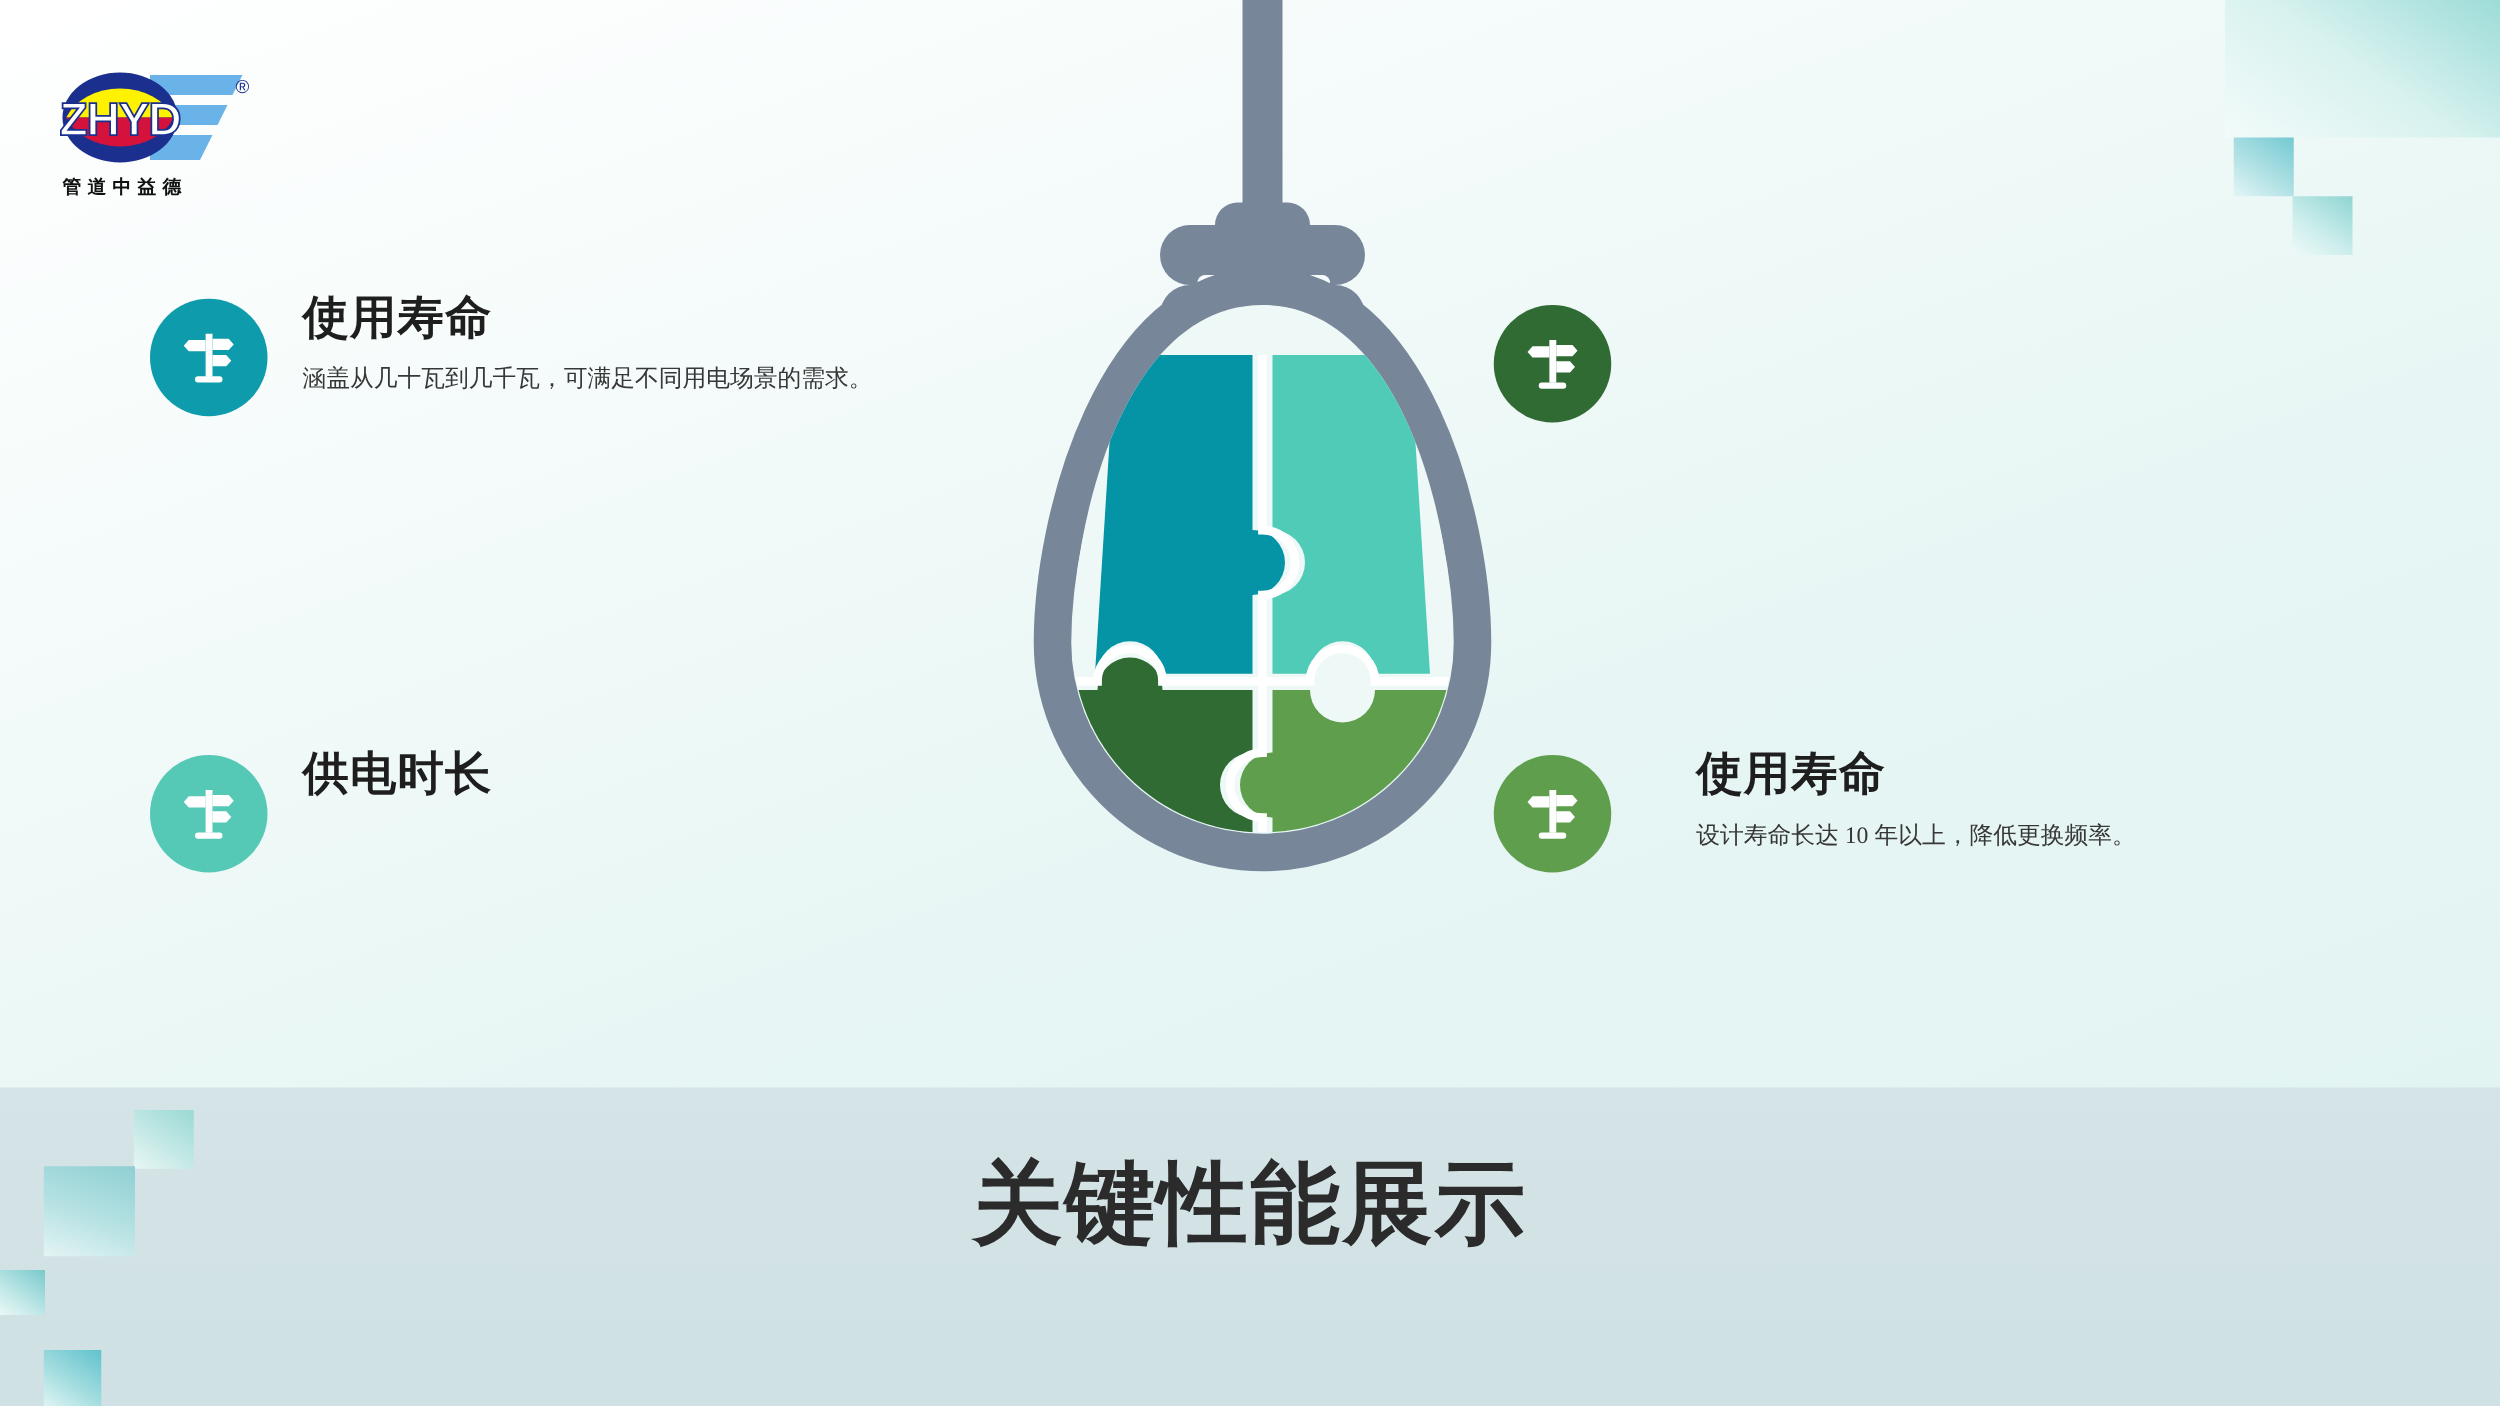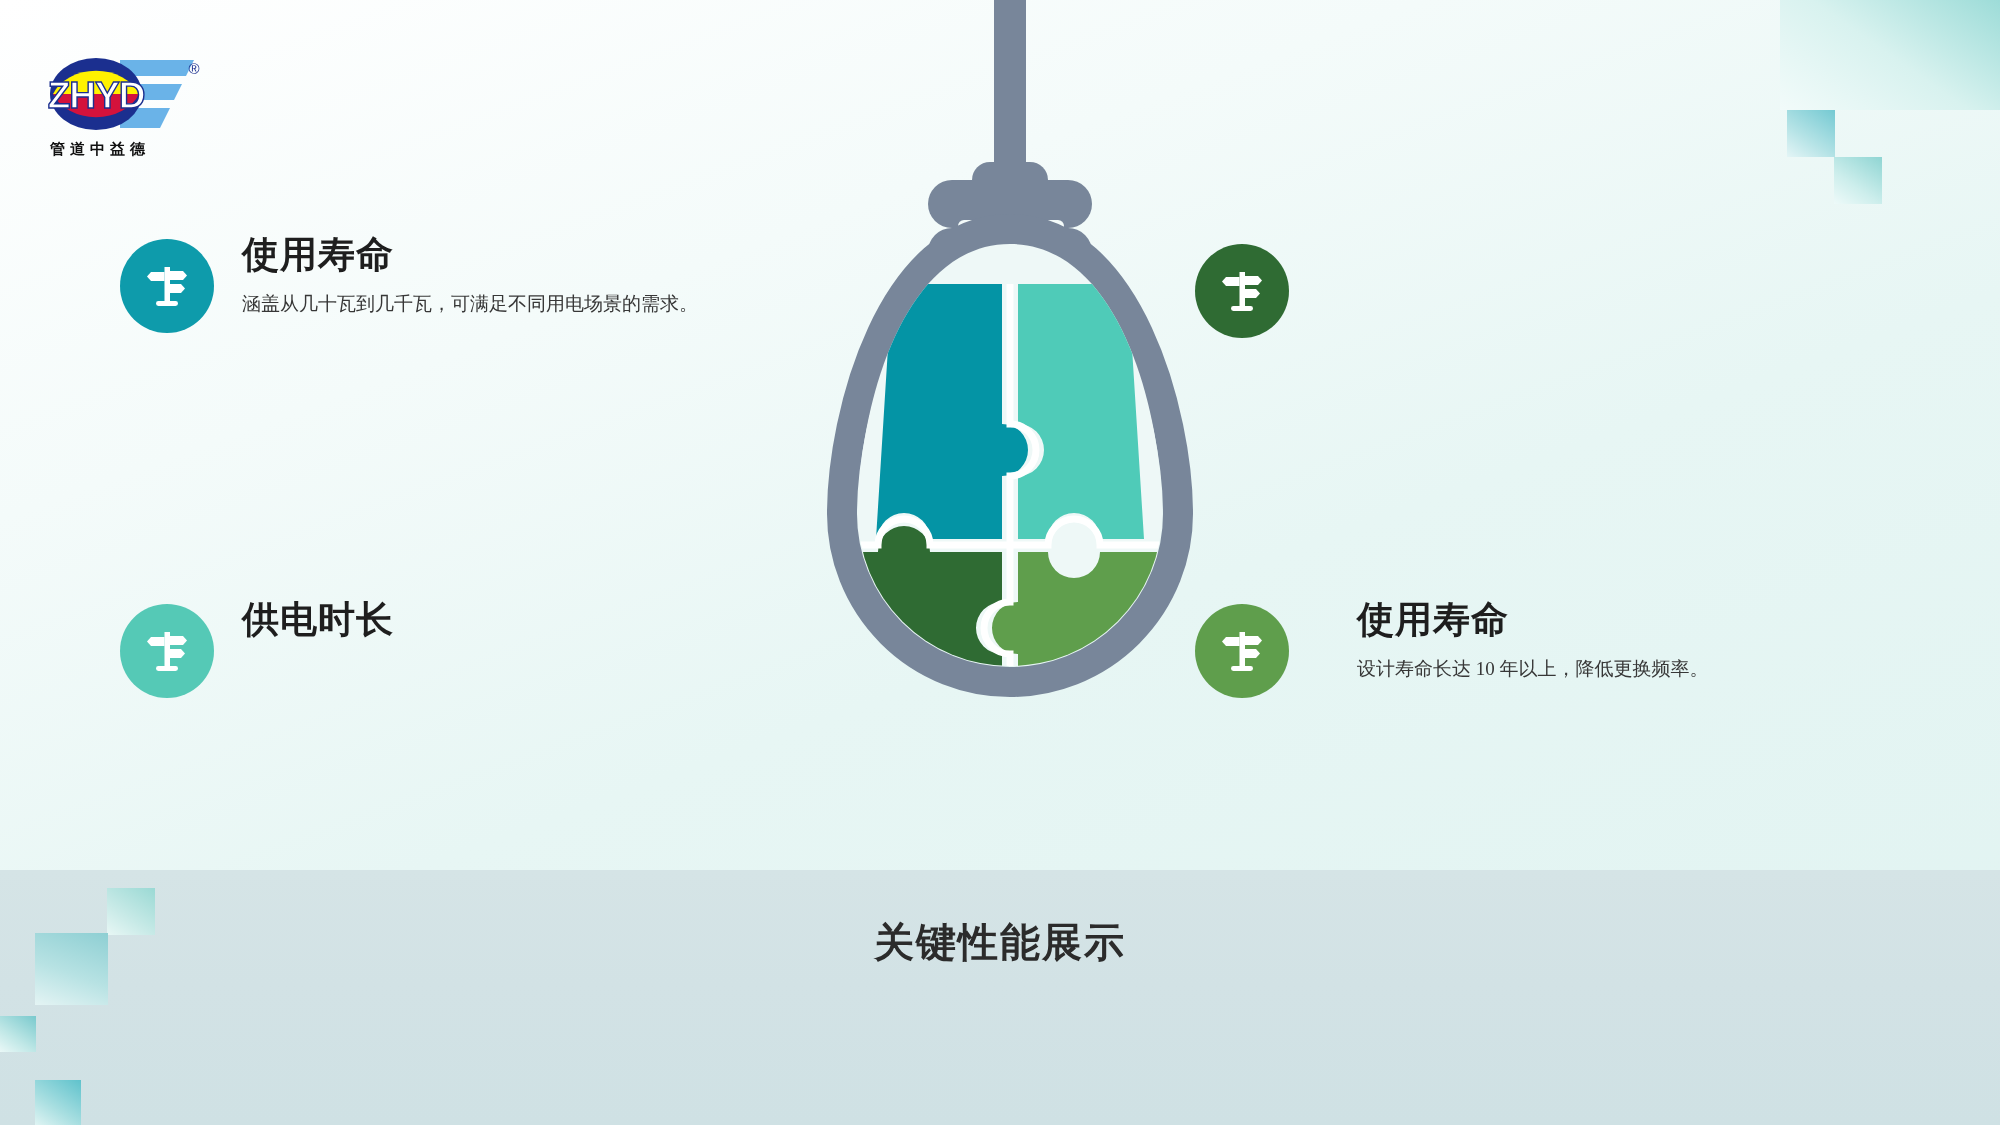--- a/index.html
+++ b/index.html
@@ -74,21 +74,21 @@
     left: 0; right: 0;
     top: 870px;
     height: 255px;
     background: linear-gradient(180deg, #d5e4e6 0%, #d2e2e5 45%, #cfe1e4 100%);
   }
   .banner-title {
     position: absolute;
     left: 0; right: 0;
     top: 915px;
     text-align: center;
-    font-size: 40px;
+    font-size: 72px;
     font-weight: 700;
     color: #2b2b2b;
     letter-spacing: 2px;
     font-family: "Liberation Serif", "DejaVu Serif", serif;
   }
 
   
   .bulb {
     position: absolute;
     left: 780px;

